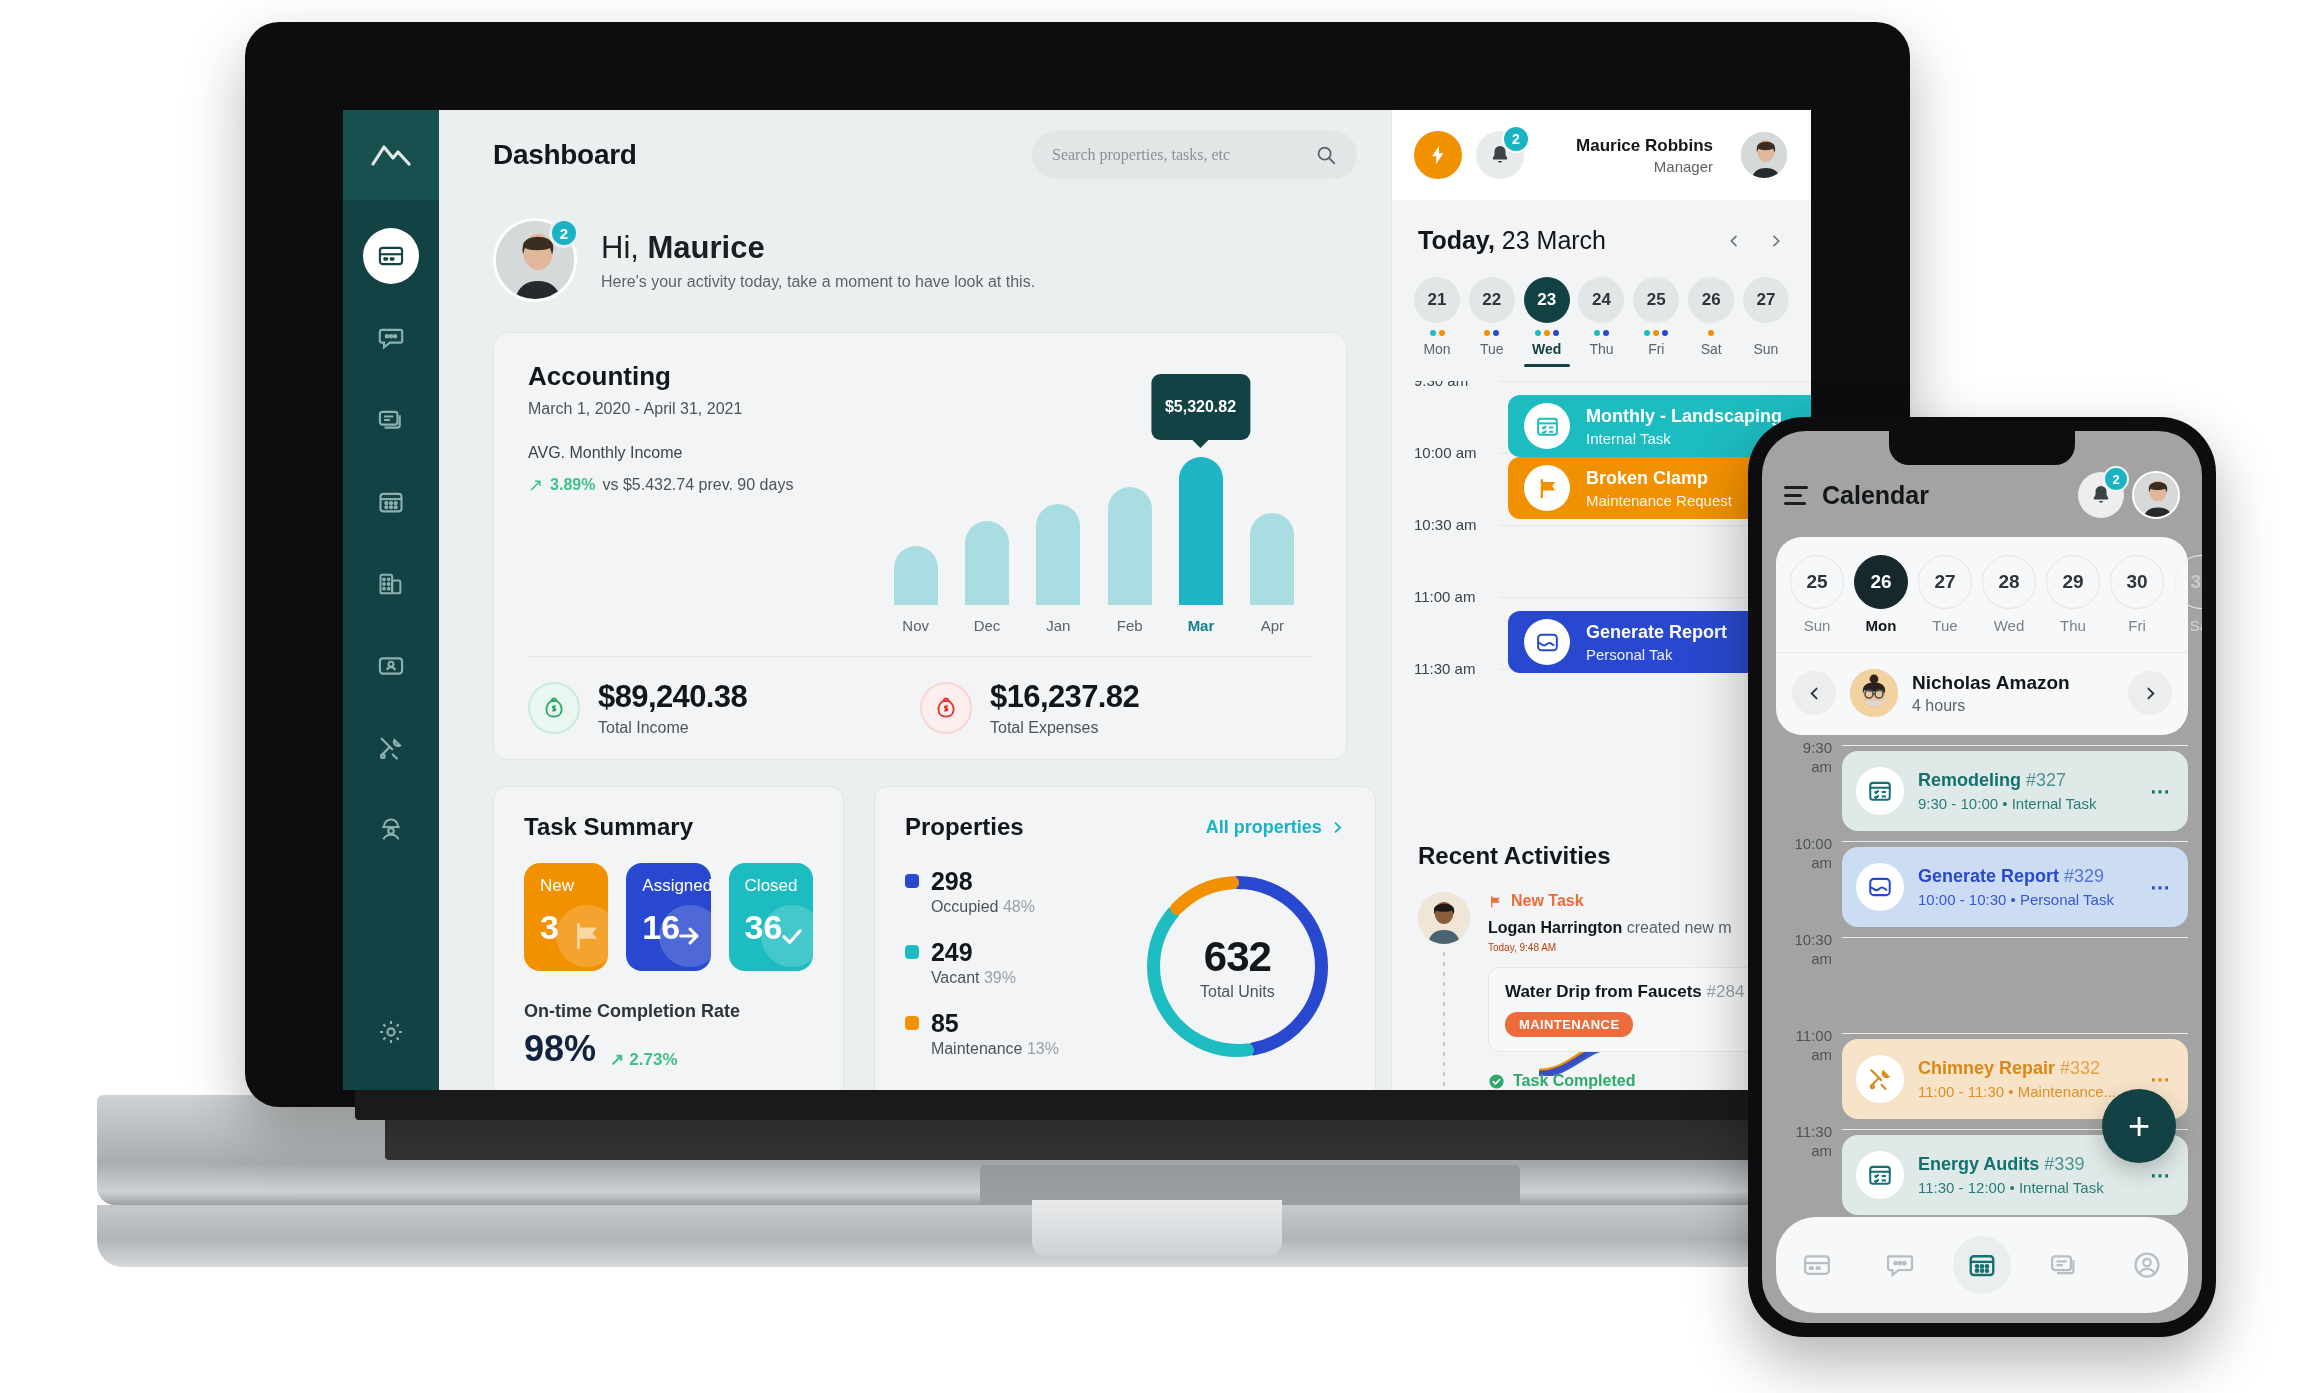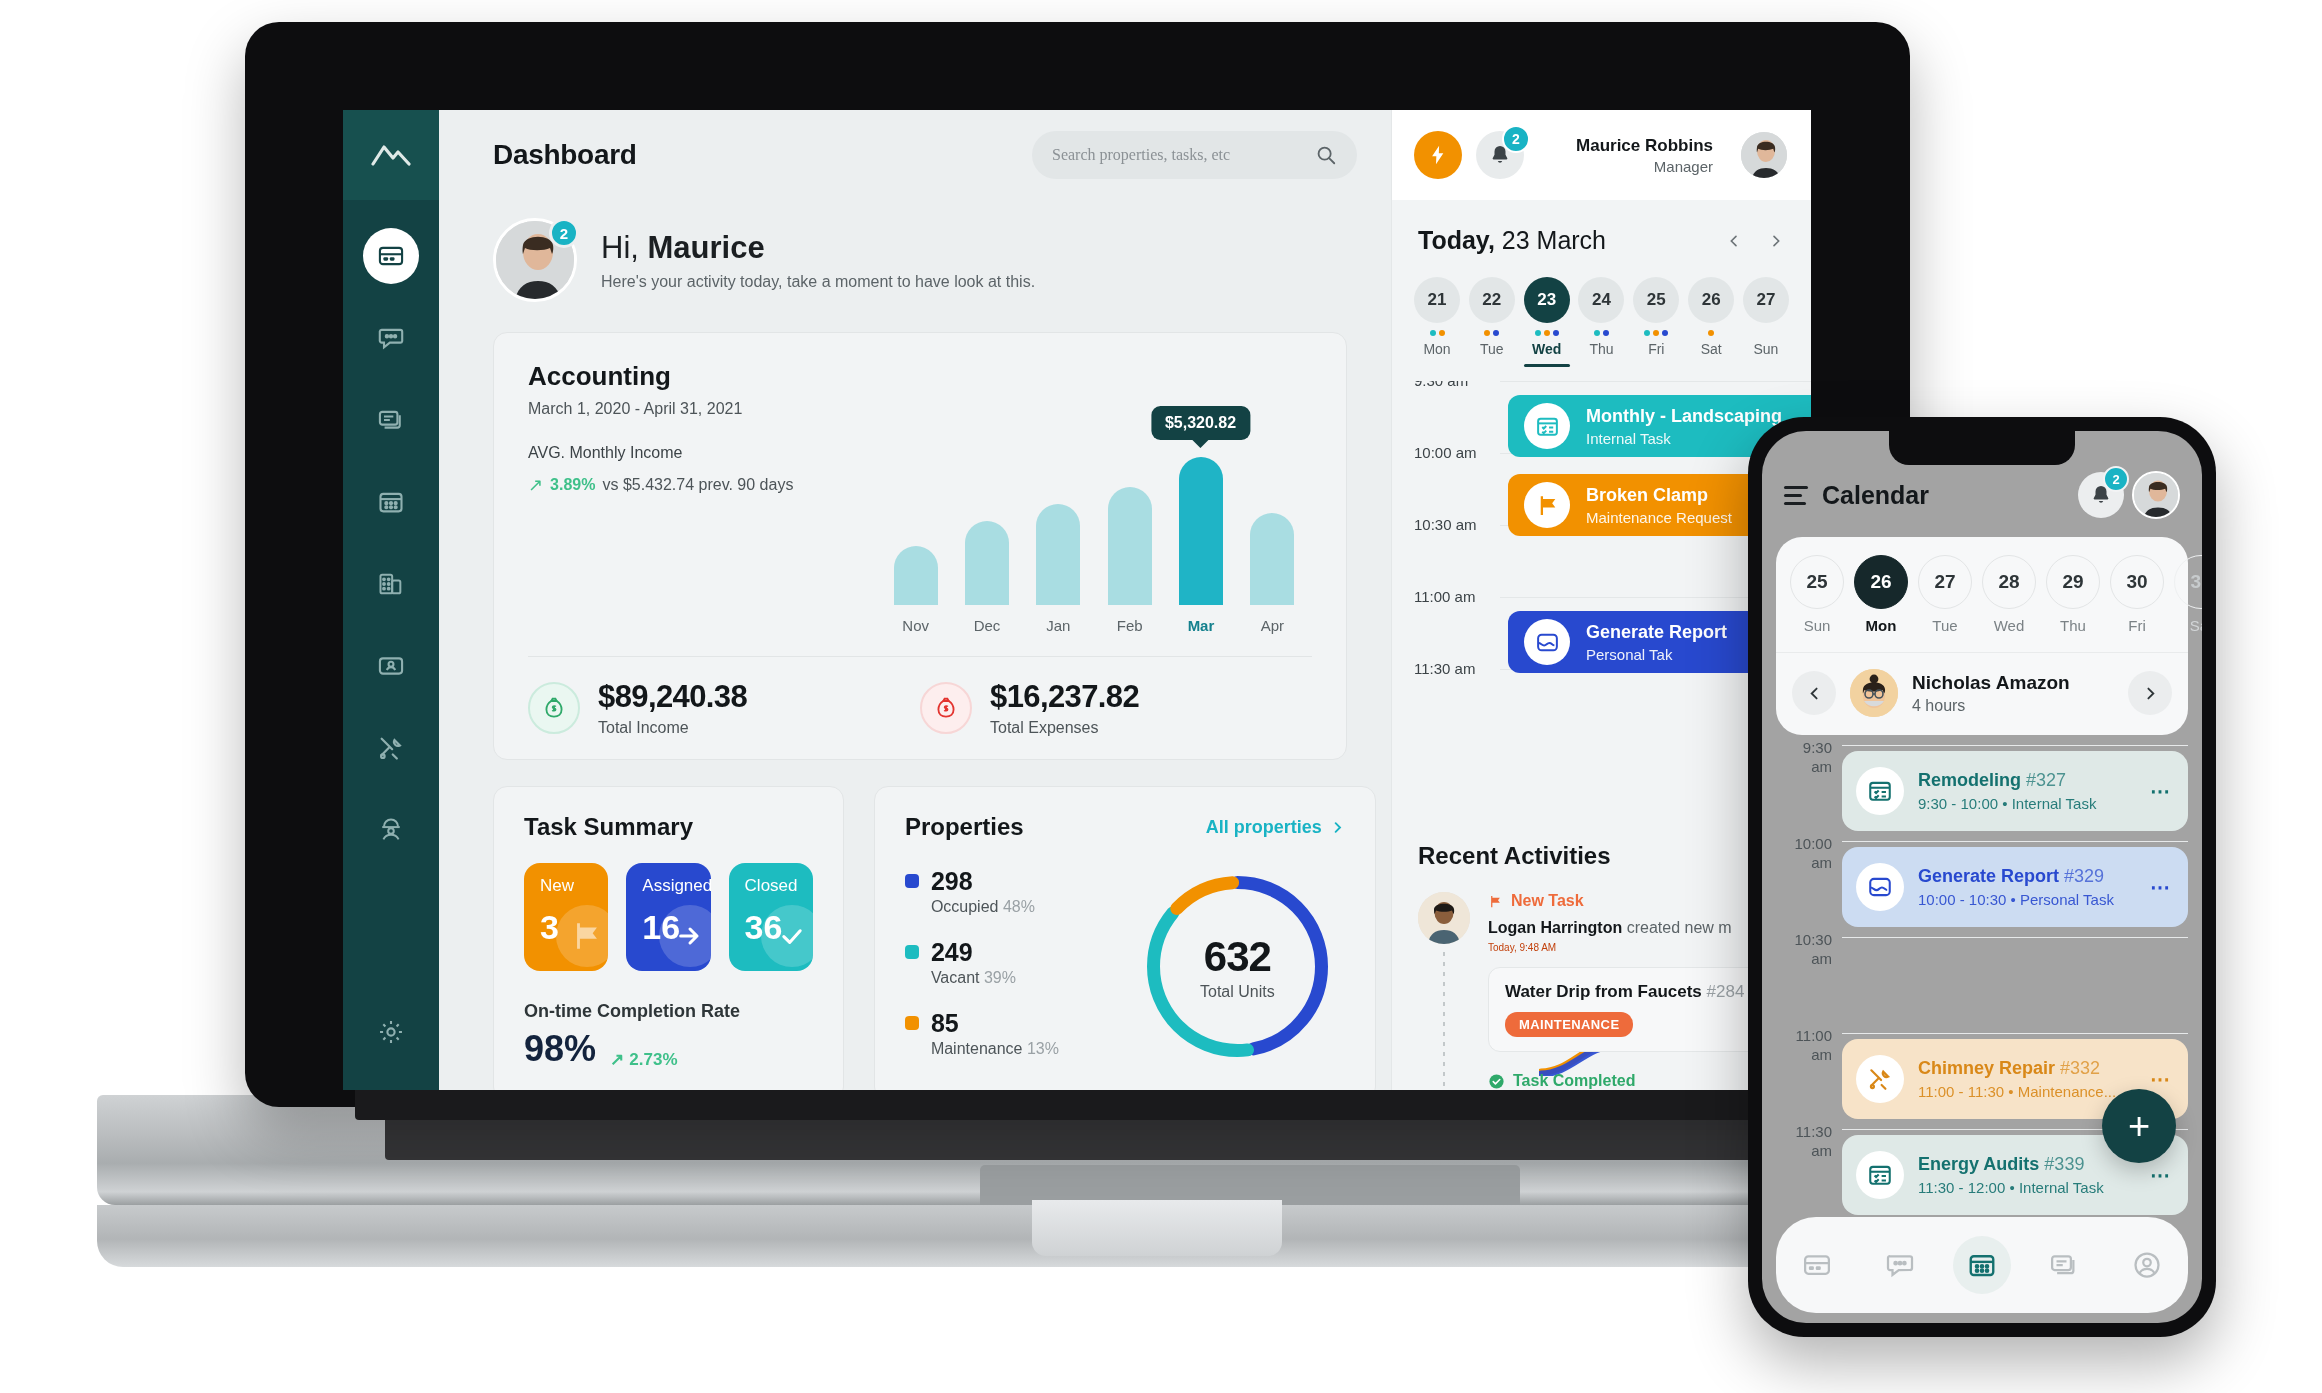--- a/index.html
+++ b/index.html
@@ -109,21 +109,21 @@
   
   .chart { flex:1; position:relative; display:flex; align-items:flex-end; justify-content:space-between;
            gap:16px; padding:0 12px 0 20px; height:190px; }
   .bar-col { flex:1; display:flex; flex-direction:column; align-items:center; height:100%; justify-content:flex-end; }
   .bar { width:44px; background:#a9dde2; border-radius:22px 22px 0 0; }
   .bar.hi { background:#1fb4c6; }
   .bar-lab { font-size:15px; color:#5c6468; margin-top:12px; }
   .bar-lab.hi { color:#14808d; font-weight:bold; }
   .tooltip {
     position:absolute; background:#134244; color:#fff; font-size:16px; font-weight:bold;
-    padding:8px 14px; border-radius:9px; white-space:nowrap;
+    padding:24px 14px; border-radius:9px; white-space:nowrap;
   }
   .tooltip:after {
     content:""; position:absolute; left:50%; bottom:-8px; transform:translateX(-50%);
     border-left:9px solid transparent; border-right:9px solid transparent; border-top:9px solid #134244;
   }
 
   .acct-div { height:1px; background:#e2e5e6; margin:22px 0 0 0; }
   .totals { display:flex; gap:0; padding-top:22px; }
   .total { display:flex; align-items:center; gap:18px; width:50%; }
   .total-ring { width:52px; height:52px; border-radius:50%; display:flex; align-items:center; justify-content:center; }
@@ -731,21 +731,21 @@
                         <rect x="3" y="4.5" width="18" height="15.5" rx="2.4"></rect>
                         <path d="M3 9h18"></path>
                         <path d="M7 12.5l1.4 1.4 2.4-2.4M13.5 13h4M7 17l1.4 1.4 2.4-2.4M13.5 17h4"></path>
                       </svg>
                     </div>
                     <div>
                       <div class="ev-title">Monthly - Landscaping</div>
                       <div class="ev-sub">Internal Task</div>
                     </div>
                   </div>
-                  <div class="ev" style="background: rgb(242, 145, 0); top: 93px;">
+                  <div class="ev" style="background: rgb(242, 145, 0); top: 76px;">
                     <div class="ev-ico">
                       <svg width="25" height="25" viewBox="0 0 24 24" fill="#f29100">
                         <path d="M5.5 3v18h2.2v-7.2h11.8l-3-4 3-4H7.7V3z"></path>
                       </svg>
                     </div>
                     <div>
                       <div class="ev-title">Broken Clamp</div>
                       <div class="ev-sub">Maintenance Request</div>
                     </div>
                   </div>

